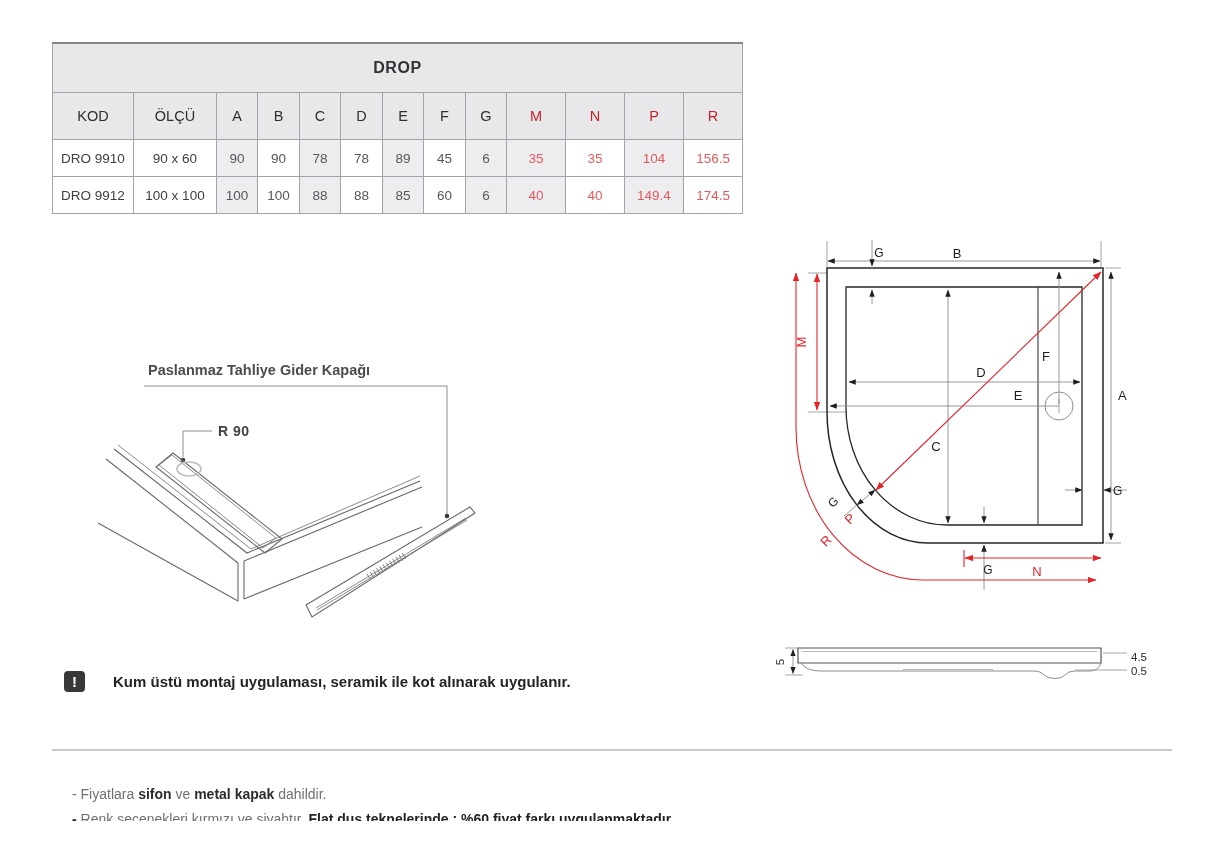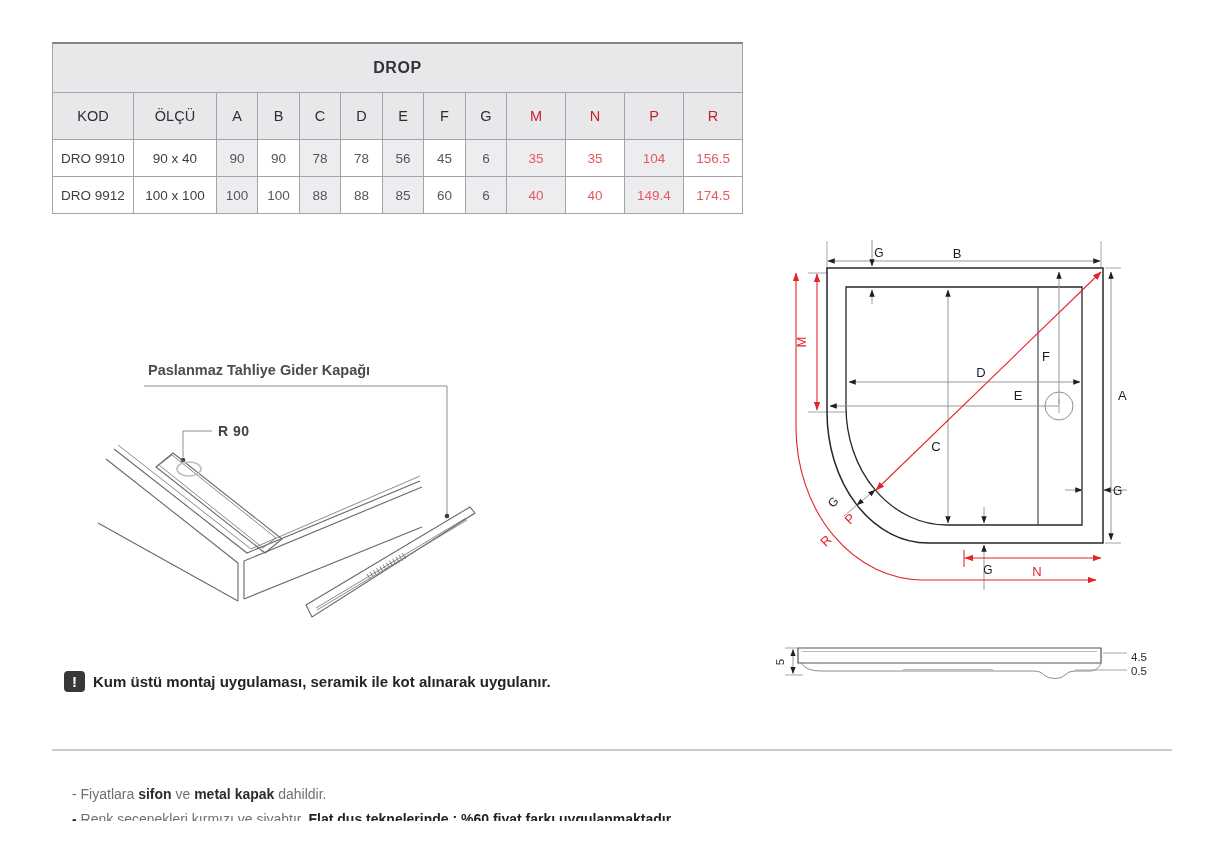--- a/index.html
+++ b/index.html
@@ -46,21 +46,21 @@
 
   svg{position:absolute;overflow:visible;}
   #topview{left:780px;top:238px;}
   #isoview{left:70px;top:355px;}
   #sideview{left:775px;top:632px;}
 
   
   .note{position:absolute;left:64px;top:671px;display:flex;align-items:center;}
   .note-icon{width:21px;height:21px;background:#38383a;border-radius:4px;color:#fff;
              font-weight:bold;font-size:15px;text-align:center;line-height:21px;flex:0 0 auto;}
-  .note-text{margin-left:8px;font-size:15px;font-weight:bold;color:#242426;}
+  .note-text{margin-left:28px;font-size:15px;font-weight:bold;color:#242426;}
 
   
   .divider{position:absolute;left:52px;top:749px;width:1120px;height:2px;background:#cacace;}
   .footer-line{position:absolute;left:72px;font-size:14px;color:#707074;text-align:right;}
   .fl1{top:786px;}
   .fl2{top:811px;}
   .footer-line b{color:#2c2c30;}
   .fl2 b{color:#232327;}
 </style>
 </head>
@@ -100,26 +100,26 @@
         <th>G</th>
         <th class="red">M</th>
         <th class="red">N</th>
         <th class="red">P</th>
         <th class="red">R</th>
       </tr>
     </thead>
     <tbody>
       <tr>
         <td class="kod">DRO 9910</td>
-        <td class="kod">90 x 40</td>
+        <td class="kod">90 x 60</td>
         <td>90</td>
         <td>90</td>
         <td>78</td>
         <td>78</td>
-        <td>56</td>
+        <td>89</td>
         <td>45</td>
         <td>6</td>
         <td class="red">35</td>
         <td class="red">35</td>
         <td class="red">104</td>
         <td class="red">156.5</td>
       </tr>
       <tr>
         <td class="kod">DRO 9912</td>
         <td class="kod">100 x 100</td>

